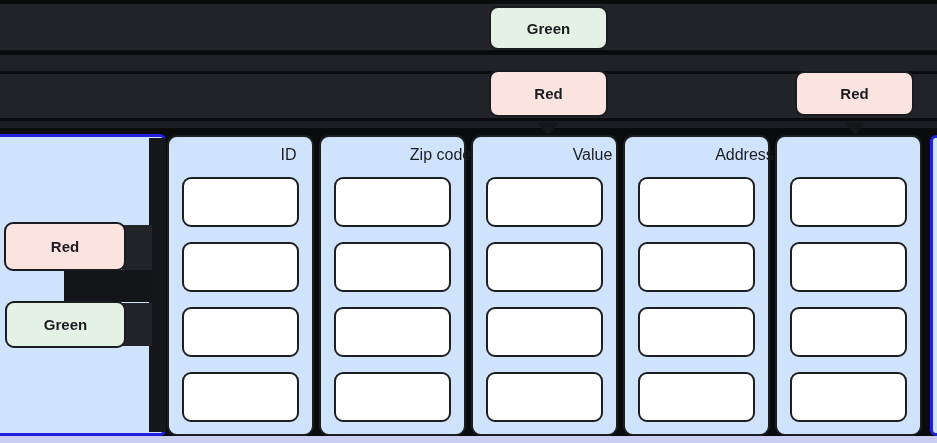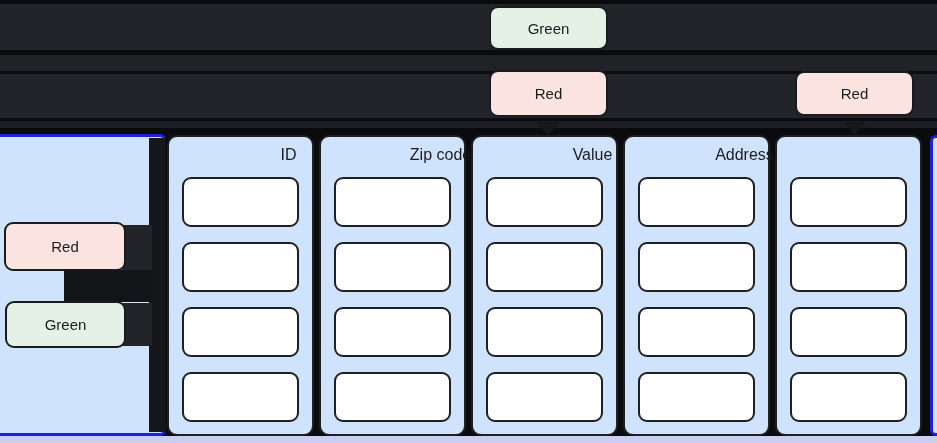--- a/index.html
+++ b/index.html
@@ -19,21 +19,21 @@
   .bar-b { top: 55px; height: 16px; background: #202227; }
   .bar-c { top: 74px; height: 44px; }
   .bar-d { top: 121px; height: 7px; background: #1b1d22; }
 
   
   .badge {
     position: absolute;
     display: flex; align-items: center; justify-content: center;
     border: 2px solid #1a1b1f;
     border-radius: 9px;
-    font-size: 15px; font-weight: 400; color: #1b1c20;
+    font-size: 15px; font-weight: 700; color: #1b1c20;
     box-sizing: border-box;
     z-index: 6;
   }
   .badge-green { background: #e3f2e5; }
   .badge-red   { background: #fbe3df; text-align: center; }
 
   .badge-green-top { left: 489px; top: 6px;  width: 119px; height: 44px; }
   .badge-red-1     { left: 489px; top: 70px; width: 119px; height: 47px; }
   .badge-red-2     { left: 795px; top: 71px; width: 119px; height: 45px; }
 

